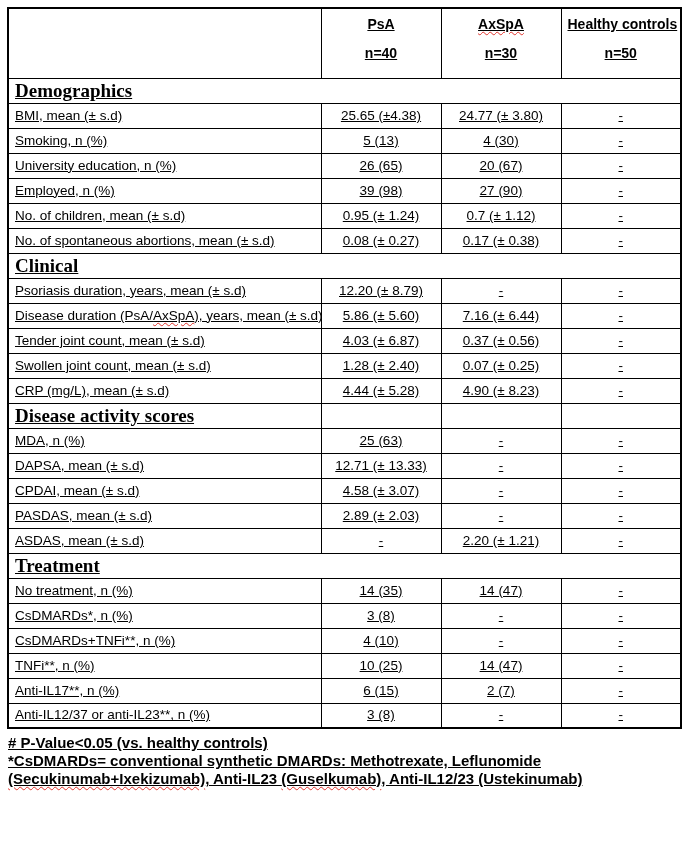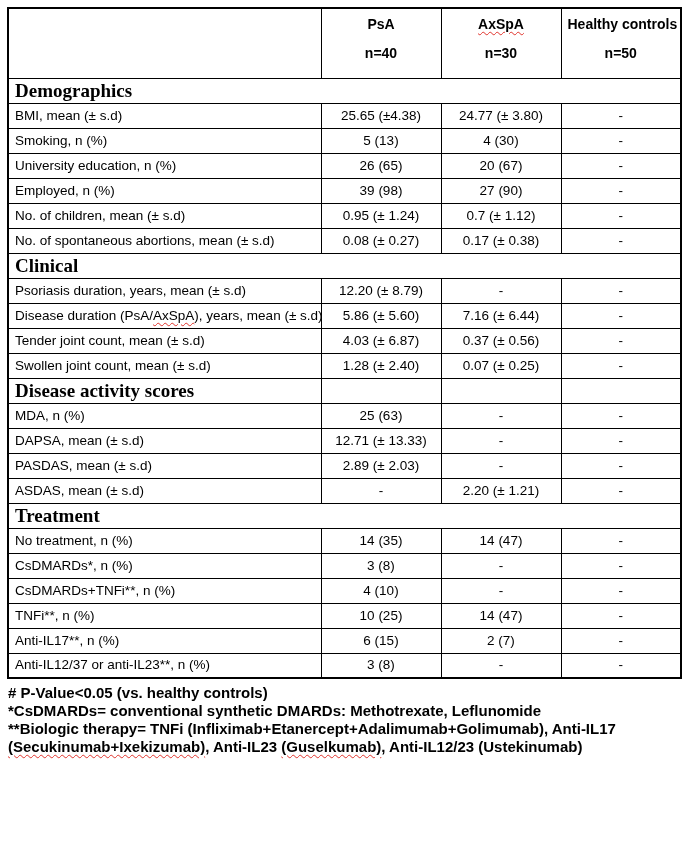--- a/index.html
+++ b/index.html
@@ -1,21 +1,21 @@
 <!DOCTYPE html>
 <html style="--sq: #e0332c;"><head>
 <meta charset="utf-8">
 <style>
   html,body{margin:0;padding:0;background:#ffffff;}
   body{
     width:685px;height:856px;overflow:hidden;
     font-family:"Liberation Sans", sans-serif;color:#000;
     position:relative;
   }
-  .page{padding:7px 6px 10px 7px;}
+  .page{padding:7px 6px 10px 7px;text-decoration:underline;}
   table.tbl{
     border-collapse:collapse;table-layout:fixed;width:673px;
     border:2px solid #000;
   }
   .tbl td{
     border:1px solid #000;box-sizing:border-box;
     font-size:13.5px;line-height:1.15;
     padding:1px 6px;height:25px;vertical-align:middle;
     white-space:nowrap;overflow:hidden;
   }
@@ -132,34 +132,46 @@
           <td class="val">0.37 (± 0.56)</td>
           <td class="val">-</td>
         </tr>
         <tr>
           <td class="lbl"><span>Swollen joint count, mean (± s.d)</span></td>
           <td class="val">1.28 (± 2.40)</td>
           <td class="val">0.07 (± 0.25)</td>
           <td class="val">-</td>
         </tr>
         <tr>
+          <td class="lbl"><span>CRP (mg/L), mean (± s.d)</span></td>
+          <td class="val">4.44 (± 5.28)</td>
+          <td class="val">4.90 (± 8.23)</td>
+          <td class="val">-</td>
+        </tr>
+        <tr>
           <td class="section">Disease activity scores</td>
           <td></td>
           <td></td>
           <td></td>
         </tr>
         <tr>
           <td class="lbl"><span>MDA, n (%)</span></td>
           <td class="val">25 (63)</td>
           <td class="val">-</td>
           <td class="val">-</td>
         </tr>
         <tr>
           <td class="lbl"><span>DAPSA, mean (± s.d)</span></td>
           <td class="val">12.71 (± 13.33)</td>
+          <td class="val">-</td>
+          <td class="val">-</td>
+        </tr>
+        <tr>
+          <td class="lbl"><span>CPDAI, mean (± s.d)</span></td>
+          <td class="val">4.58 (± 3.07)</td>
           <td class="val">-</td>
           <td class="val">-</td>
         </tr>
         <tr>
           <td class="lbl"><span>PASDAS, mean (± s.d)</span></td>
           <td class="val">2.89 (± 2.03)</td>
           <td class="val">-</td>
           <td class="val">-</td>
         </tr>
         <tr>
@@ -205,16 +217,15 @@
           <td class="lbl"><span>Anti-IL12/37 or anti-IL23**, n (%)</span></td>
           <td class="val">3 (8)</td>
           <td class="val">-</td>
           <td class="val">-</td>
         </tr>
       </tbody>
   </table>
   <div class="footnotes">
       <div class="footnote-line"><span># P-Value&lt;0.05 (vs. healthy controls)</span></div>
       <div class="footnote-line"><span>*CsDMARDs= conventional synthetic DMARDs: Methotrexate, Leflunomide</span></div>
-      <div class="footnote-line"><span>**Biologic therapy= TNFi (Infliximab+Etanercept+Adalimumab+Golimumab), Anti-IL17</span></div>
       <div class="footnote-line"><span class="sq">(Secukinumab+Ixekizumab)</span><span>, Anti-IL23 </span><span class="sq">(Guselkumab)</span><span>, Anti-IL12/23 (Ustekinumab)</span></div>
     </div>
 </div>
 
 </body></html>

